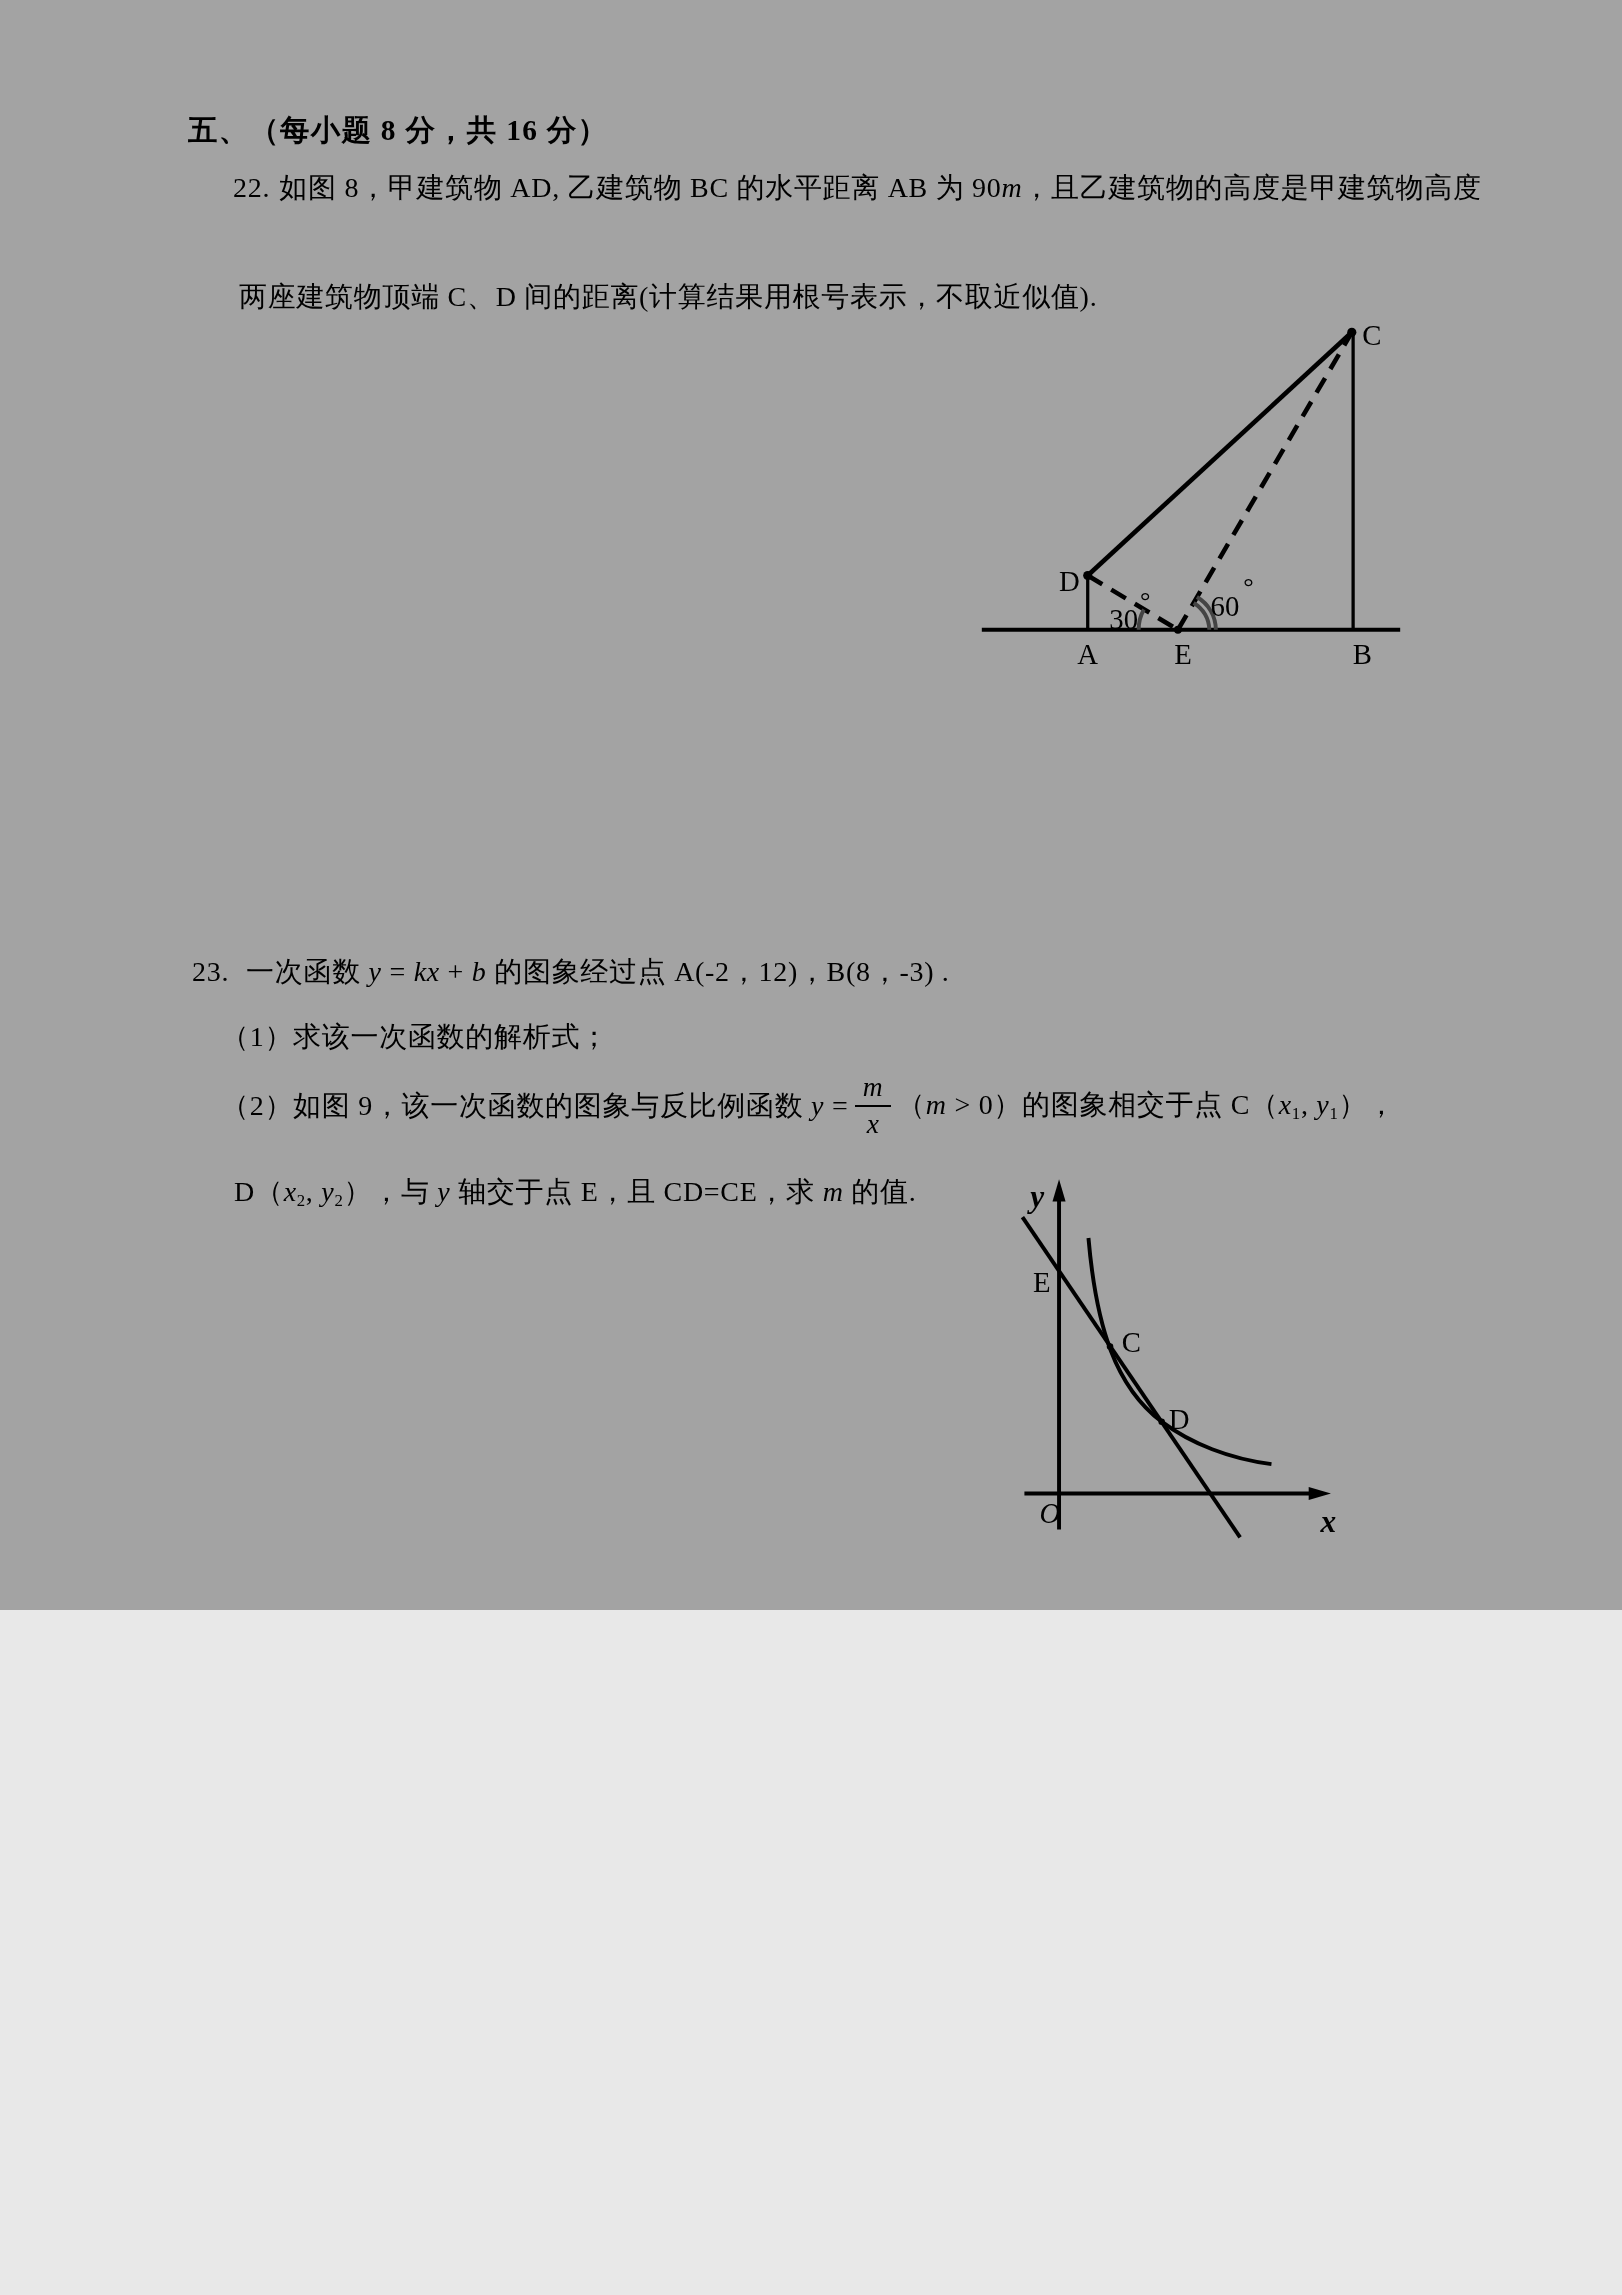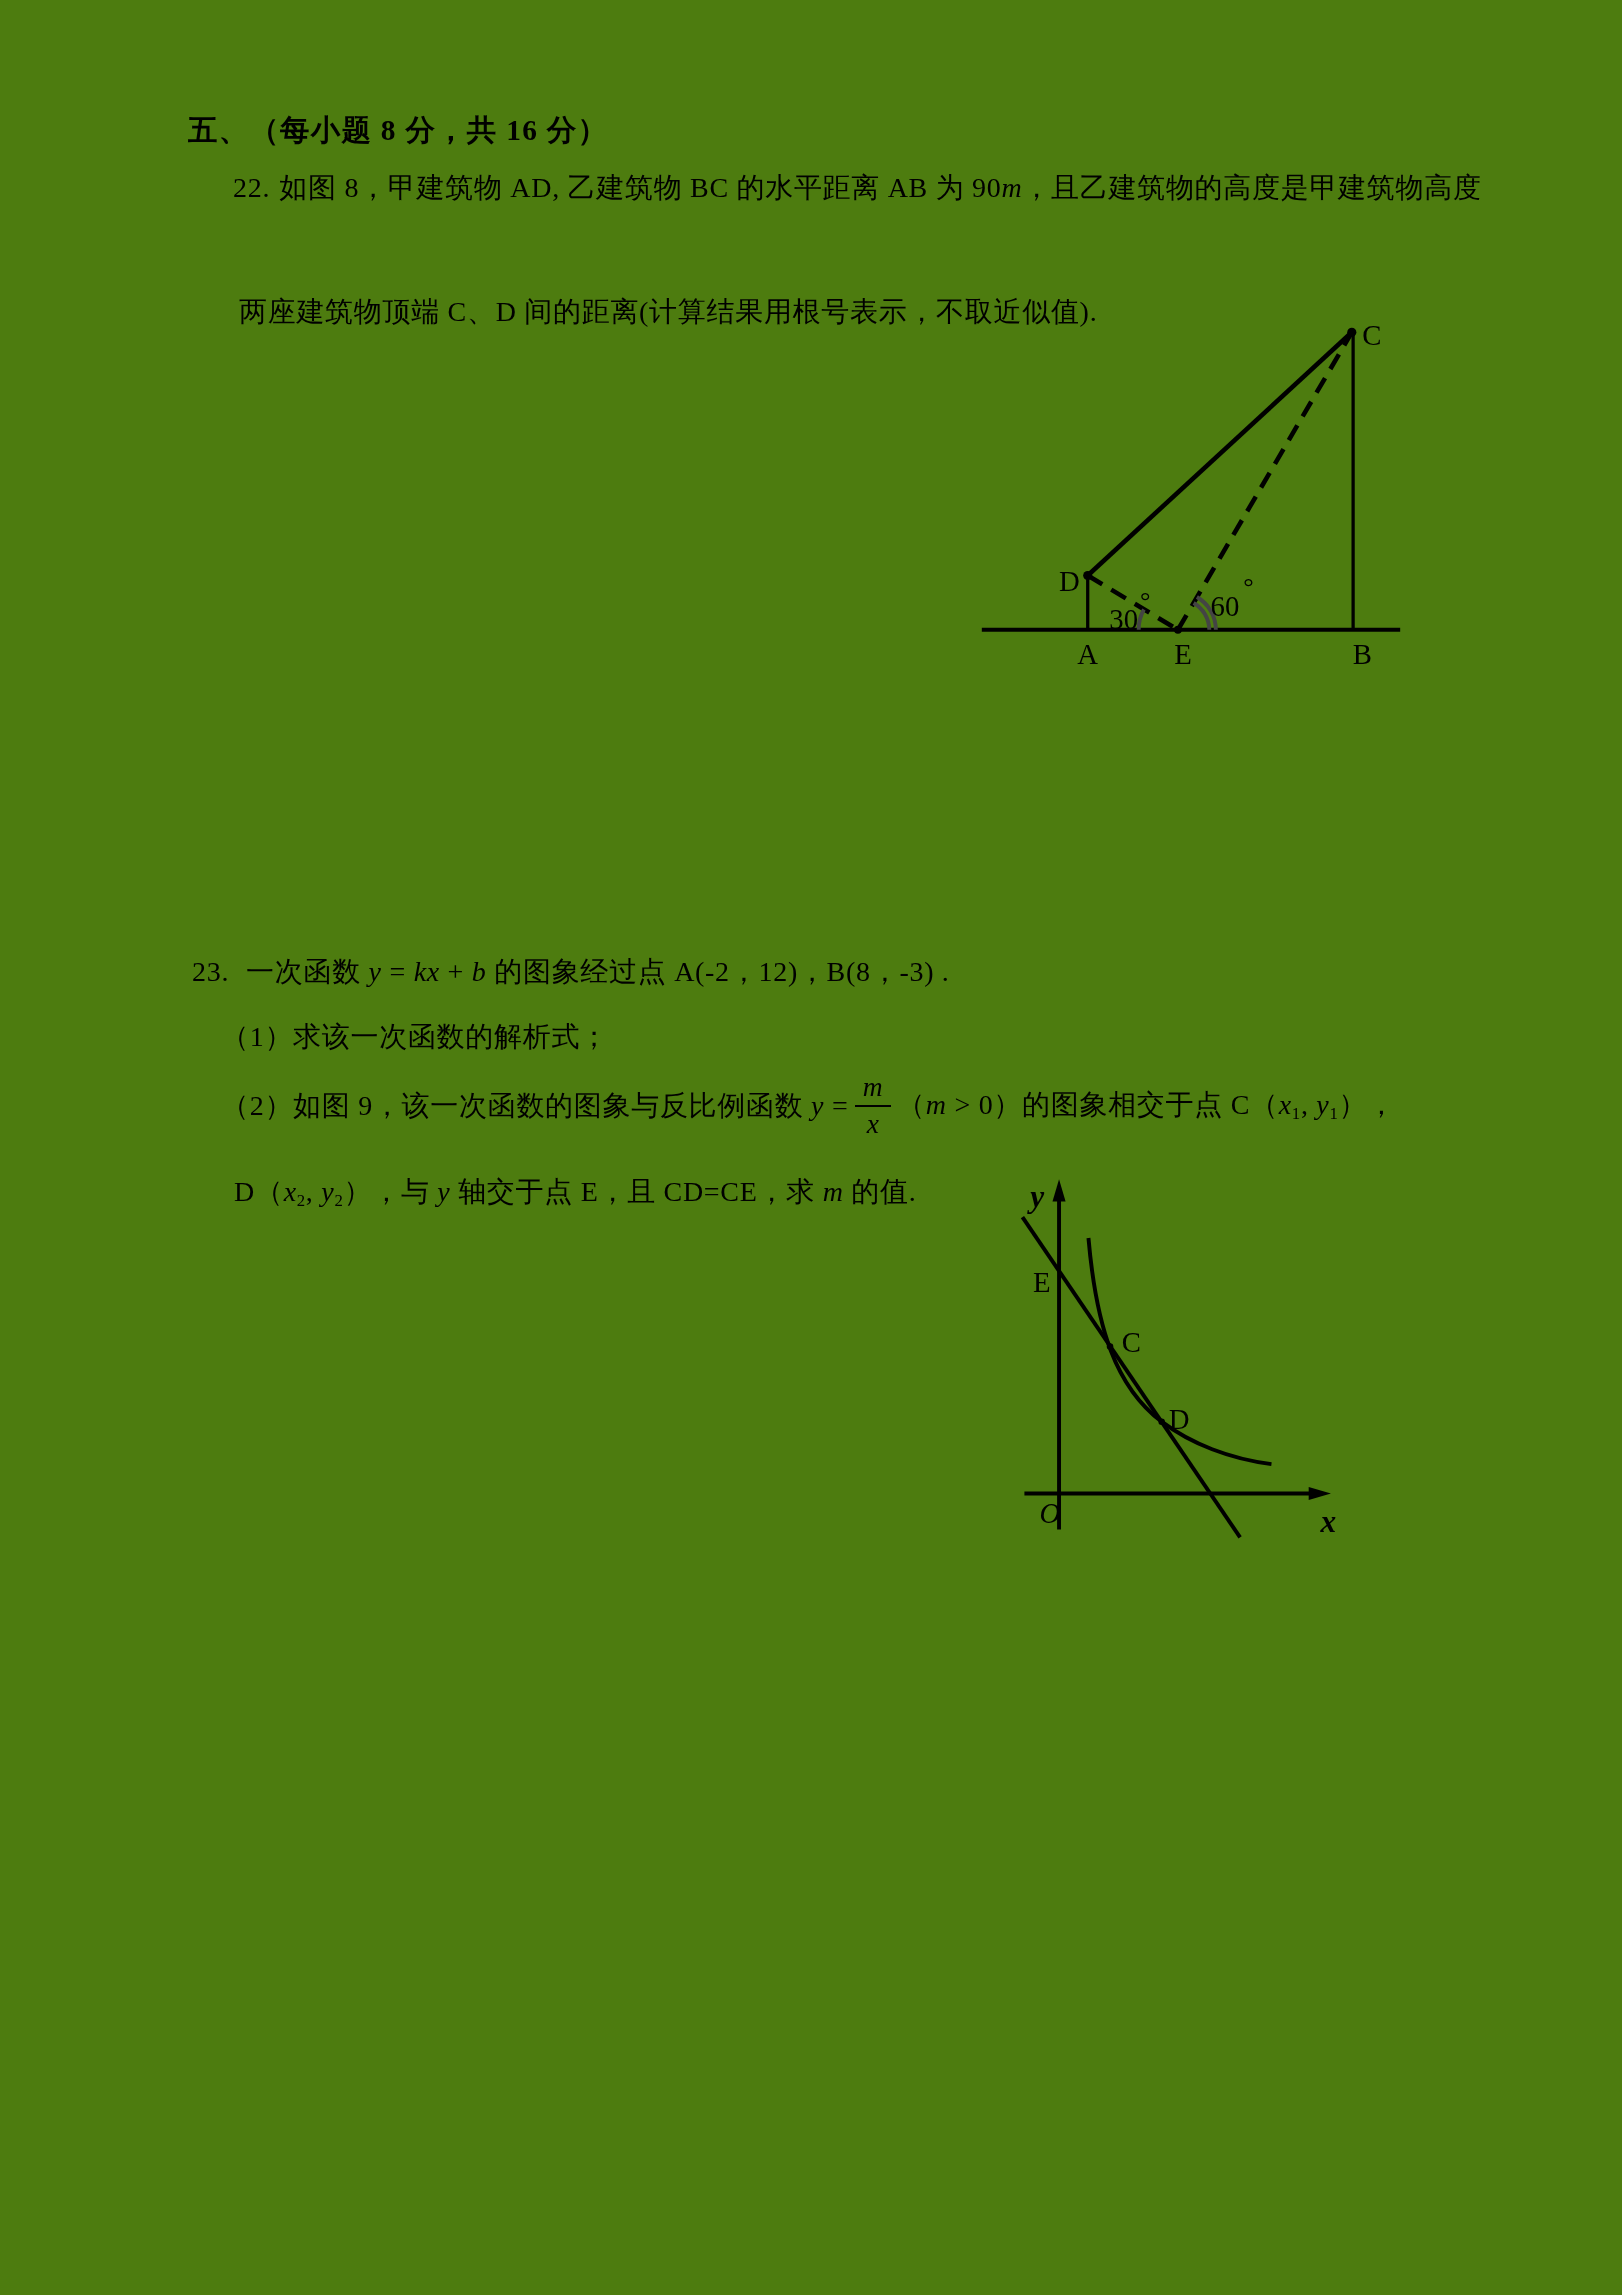--- a/index.html
+++ b/index.html
@@ -1,17 +1,17 @@
 <!DOCTYPE html>
 <html style="font-size:10.5px"><head>
 <meta charset="utf-8">
 <style>
   html,body{margin:0;padding:0;background:#e8e8e8;}
   .page{
-    position:relative; width:1622px; height:2295px; background:#4d7c0f;
+    position:relative; width:1622px; height:1610px; background:#a3a3a3;
     font-family:"Liberation Serif","DejaVu Serif",serif; color:#000; overflow:hidden;
   }
   .rtext{ white-space:nowrap; font-size:28px; line-height:1.2; letter-spacing:0.7px; color:#000; }
   .tline{ position:absolute; }
   .hdr{ position:absolute; left:188px; top:111px; font-weight:bold; font-size:29.4px; letter-spacing:1.3px; white-space:nowrap; }
   .it{ font-style:italic; }
   .sub{ font-size:0.6em; vertical-align:-0.3em; }
   .num-lbl{ margin-right:9.2px;margin-left:41px; }
   .num-lbl23{ margin-right:17px;text-align:right; }
   .p2row{ position:absolute; left:221px; top:1072px; display:flex; align-items:center; }
@@ -24,21 +24,21 @@
 </head>
 <body>
 
 <div class="page">
 
   <div class="hdr">五、（每小题 8 分，共 16 分）</div>
 
   <div class="tline rtext" style="left:192px; top:171px;">
     <span class="num-lbl">22.</span><span><span>如图 8，甲建筑物 AD, 乙建筑物 BC 的水平距离 AB 为 90</span><span class="it">m</span><span>，且乙建筑物的高度是甲建筑物高度</span></span>
   </div>
-  <div class="tline rtext" style="left:239px; top:295px;"><span>两座建筑物顶端 C、D 间的距离(计算结果用根号表示，不取近似值).</span></div>
+  <div class="tline rtext" style="left:239px; top:280px;"><span>两座建筑物顶端 C、D 间的距离(计算结果用根号表示，不取近似值).</span></div>
 
   <svg class="figsvg" style="left:975px; top:314px;" width="432" height="353" viewBox="0 0 660 540">
 
     <line x1="10" y1="483" x2="650" y2="483" stroke="#000" stroke-width="6"></line>
 
     <line x1="172" y1="483" x2="172" y2="400" stroke="#000" stroke-width="5"></line>
 
     <line x1="578" y1="483" x2="578" y2="27" stroke="#000" stroke-width="5"></line>
 
     <line x1="172" y1="400" x2="576" y2="28" stroke="#000" stroke-width="7"></line>

